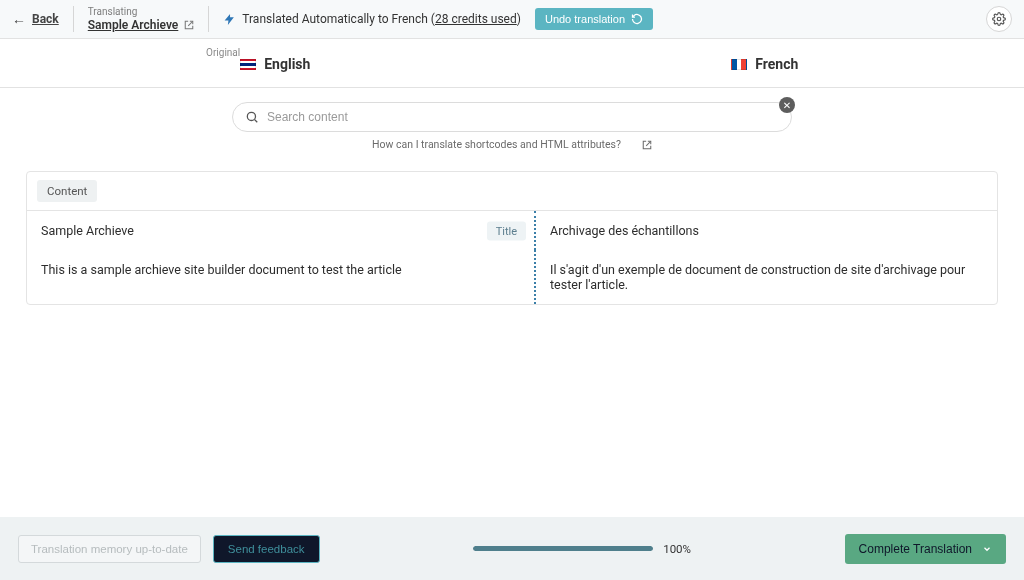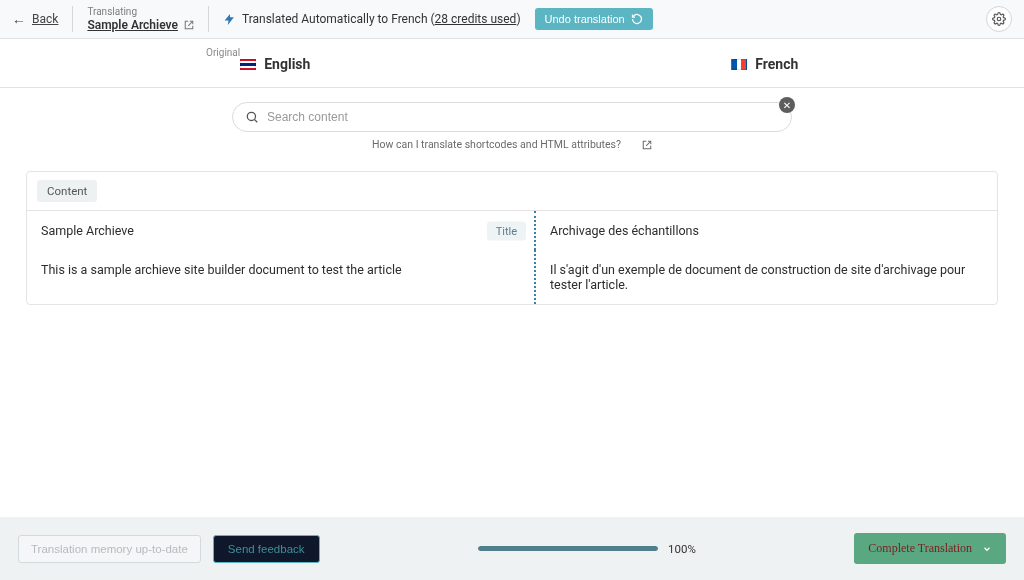--- a/index.html
+++ b/index.html
@@ -5,21 +5,21 @@
   * { box-sizing: border-box; margin: 0; padding: 0; }
   html, body { width: 1024px; height: 580px; font-family: -apple-system, BlinkMacSystemFont, "Segoe UI", Roboto, Arial, sans-serif; font-size: 13px; color: #333; background: #fff; overflow: hidden; }
 
   
   .header {
     display: flex; align-items: center; height: 39px; padding: 0 12px;
     border-bottom: 1px solid #e2e2e2; background: #f7f9fa;
   }
   .back-group { display: flex; align-items: center; gap: 6px; color: #444; cursor: pointer; }
   .back-arrow { font-size: 14px; color: #444; }
-  .back-text { text-decoration: underline; font-size: 12px; }
+  .back-text { text-decoration: underline; font-size: 12px; font-weight: bold; }
   .header-divider { width: 1px; height: 26px; background: #d6d6d6; margin: 0 14px; }
   .translating-block { display: flex; flex-direction: column; line-height: 1.2; }
   .translating-label { font-size: 10px; color: #7d7d7d; }
   .translating-title { font-size: 12px; font-weight: 600; text-decoration: underline; display: inline-flex; align-items: center; gap: 6px; }
   .ext-icon { width: 10px; height: 10px; display: inline-block; }
   .credits-block { display: flex; align-items: center; gap: 6px; font-size: 12px; color: #333; }
   .bolt { color: #2f77b6; font-size: 13px; }
   .credits-used { text-decoration: underline; }
   .undo-btn {
     margin-left: 8px; background: #5bb5c2; color: #fff; border: none;
@@ -93,22 +93,22 @@
   }
   .feedback-btn {
     border: 1px solid #5bb5c2; background: #0f172a; color: #3f8f9b; font-size: 11.5px;
     padding: 7px 14px; border-radius: 3px; cursor: pointer;
   }
   .progress-wrap { flex: 1; display: flex; align-items: center; justify-content: center; gap: 10px; }
   .progress-bar { width: 180px; height: 5px; background: #d3dbdd; border-radius: 3px; overflow: hidden; }
   .progress-fill { height: 100%; background: #4f7f8c; border-radius: 3px; }
   .progress-text { font-size: 11.5px; color: #333; }
   .complete-btn {
-    background: #59a882; color: #7f1d1d; border: none; border-radius: 3px;
-    padding: 8px 14px; font-size: 12px; display: inline-flex; align-items: center; gap: 10px; cursor: pointer; font-family: Liberation Serif, serif;
+    background: #59a882; color: #0f172a; border: none; border-radius: 3px;
+    padding: 8px 14px; font-size: 12px; display: inline-flex; align-items: center; gap: 10px; cursor: pointer;
   }
   .chevron-down { width: 10px; height: 10px; }
 
   svg { display: block; }
 </style>
 </head>
 <body>
 
 <div class="header">
   <div class="back-group">

